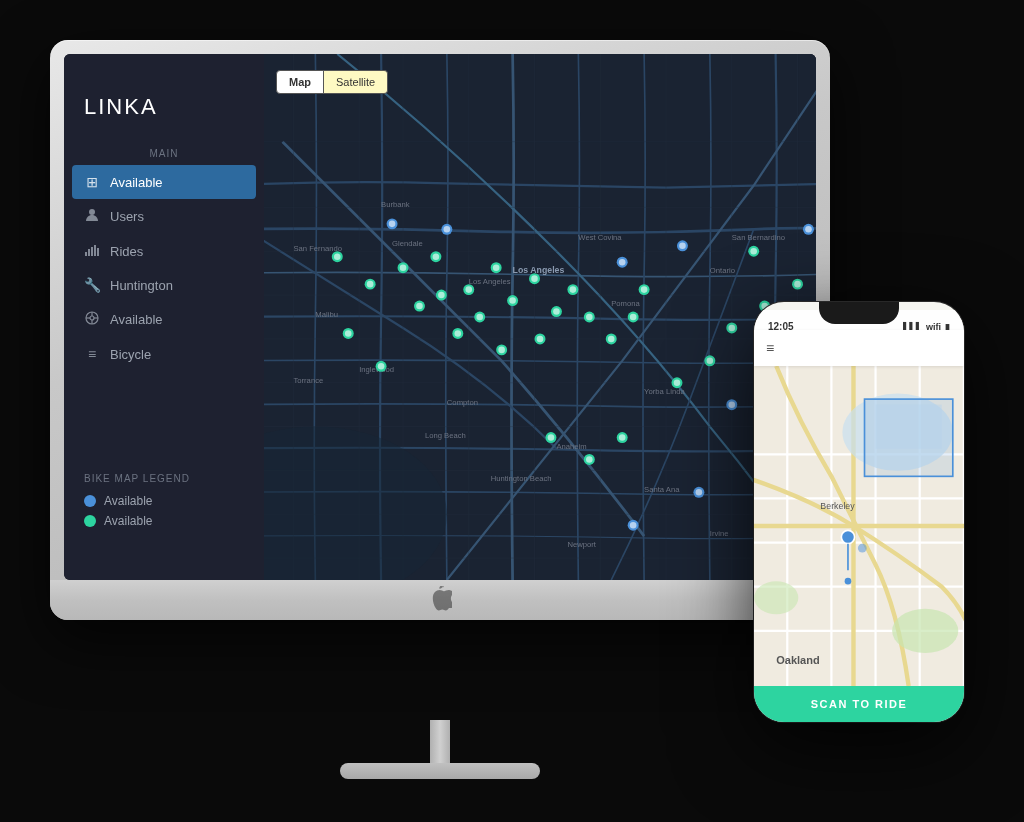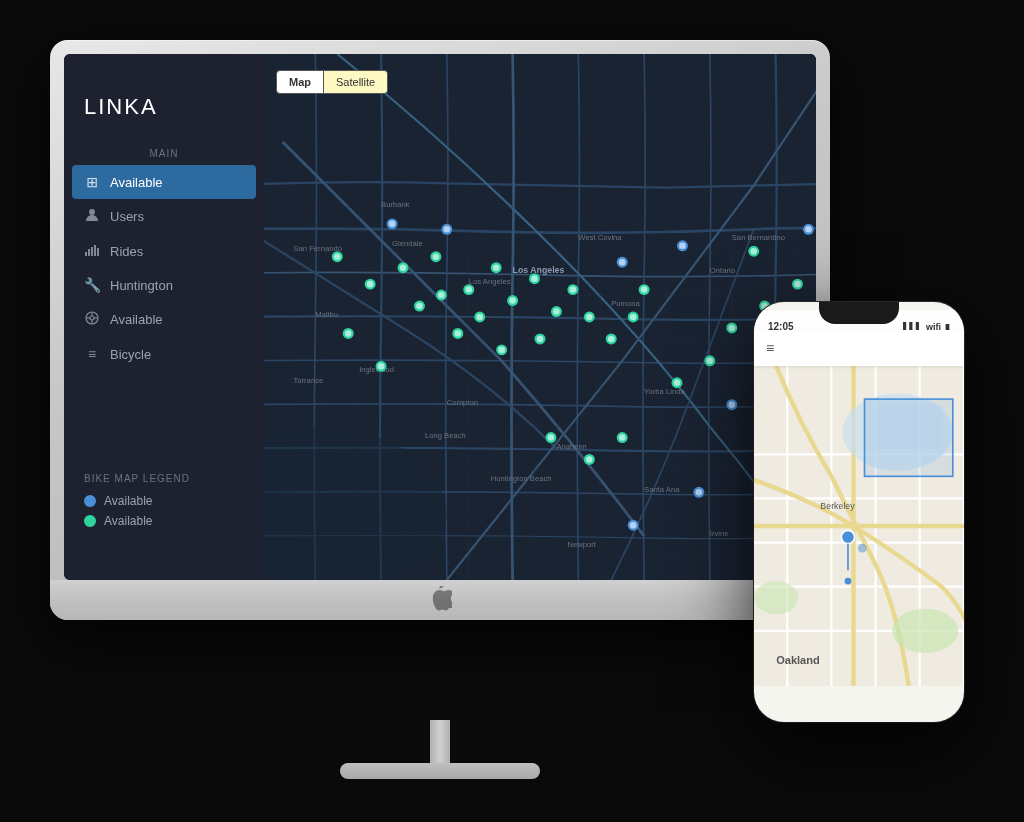--- a/index.html
+++ b/index.html
@@ -664,16 +664,19 @@
 
             <circle cx="108" cy="165" r="4" fill="#4a90d9" opacity="0.5"></circle>
 
             <text x="30" y="270" font-family="sans-serif" font-size="10" fill="#555" font-weight="600">Oakland</text>
             <text x="70" y="130" font-family="sans-serif" font-size="8" fill="#555">Berkeley</text>
 
             <circle cx="95" cy="195" r="3" fill="#4a90d9"></circle>
           </svg>
         </div>
 
+        <div class="phone-bottom-bar">
+          <span class="scan-to-ride">SCAN TO RIDE</span>
+        </div>
       </div>
     </div>
   </div>
 </div>
 
 </body></html>

